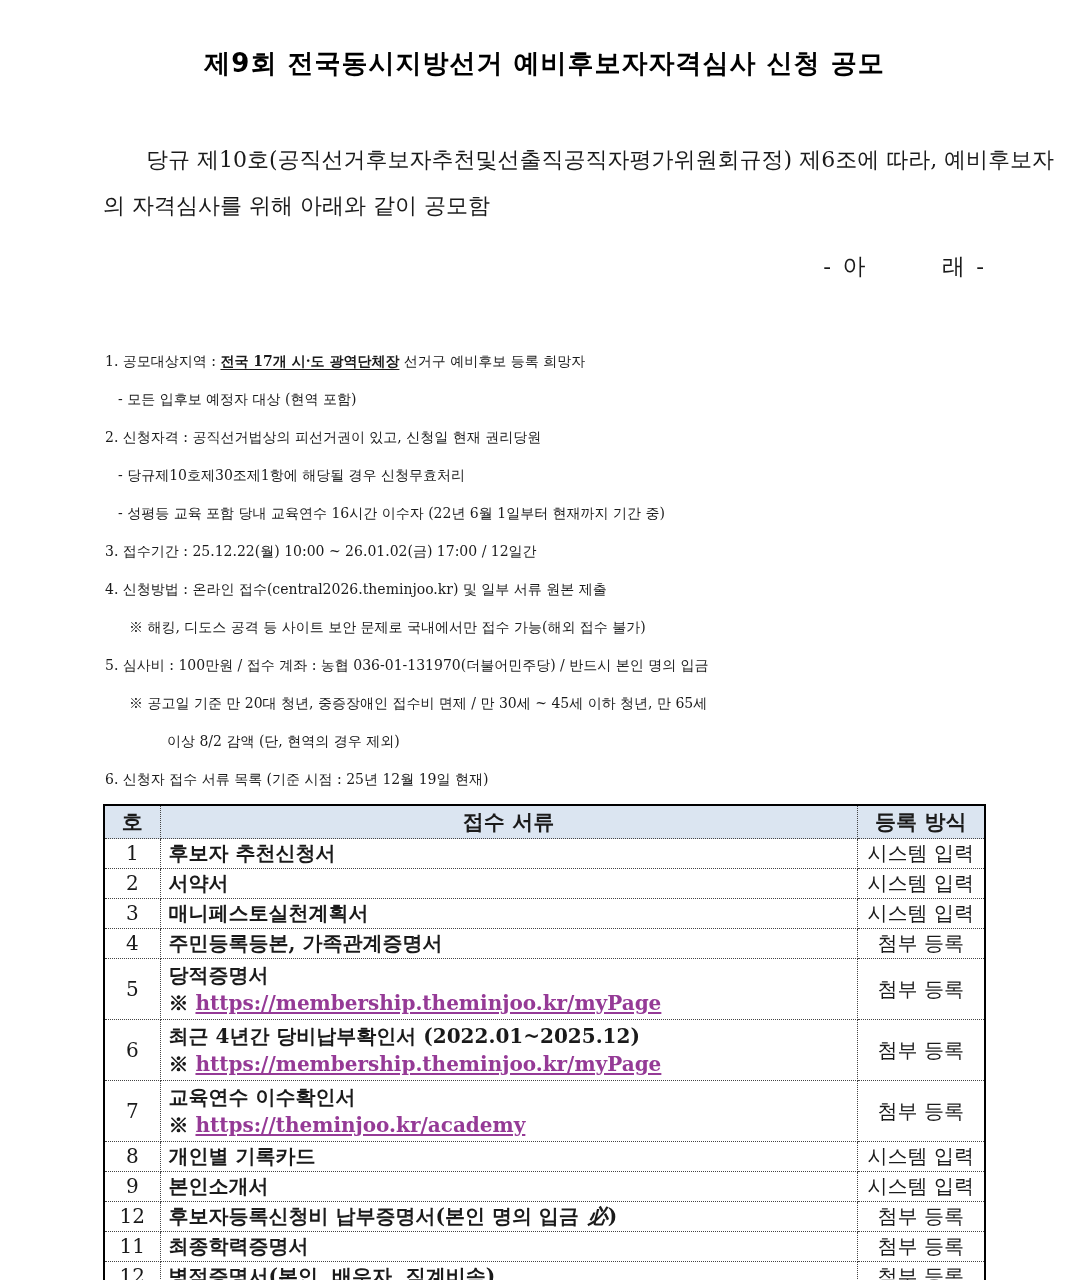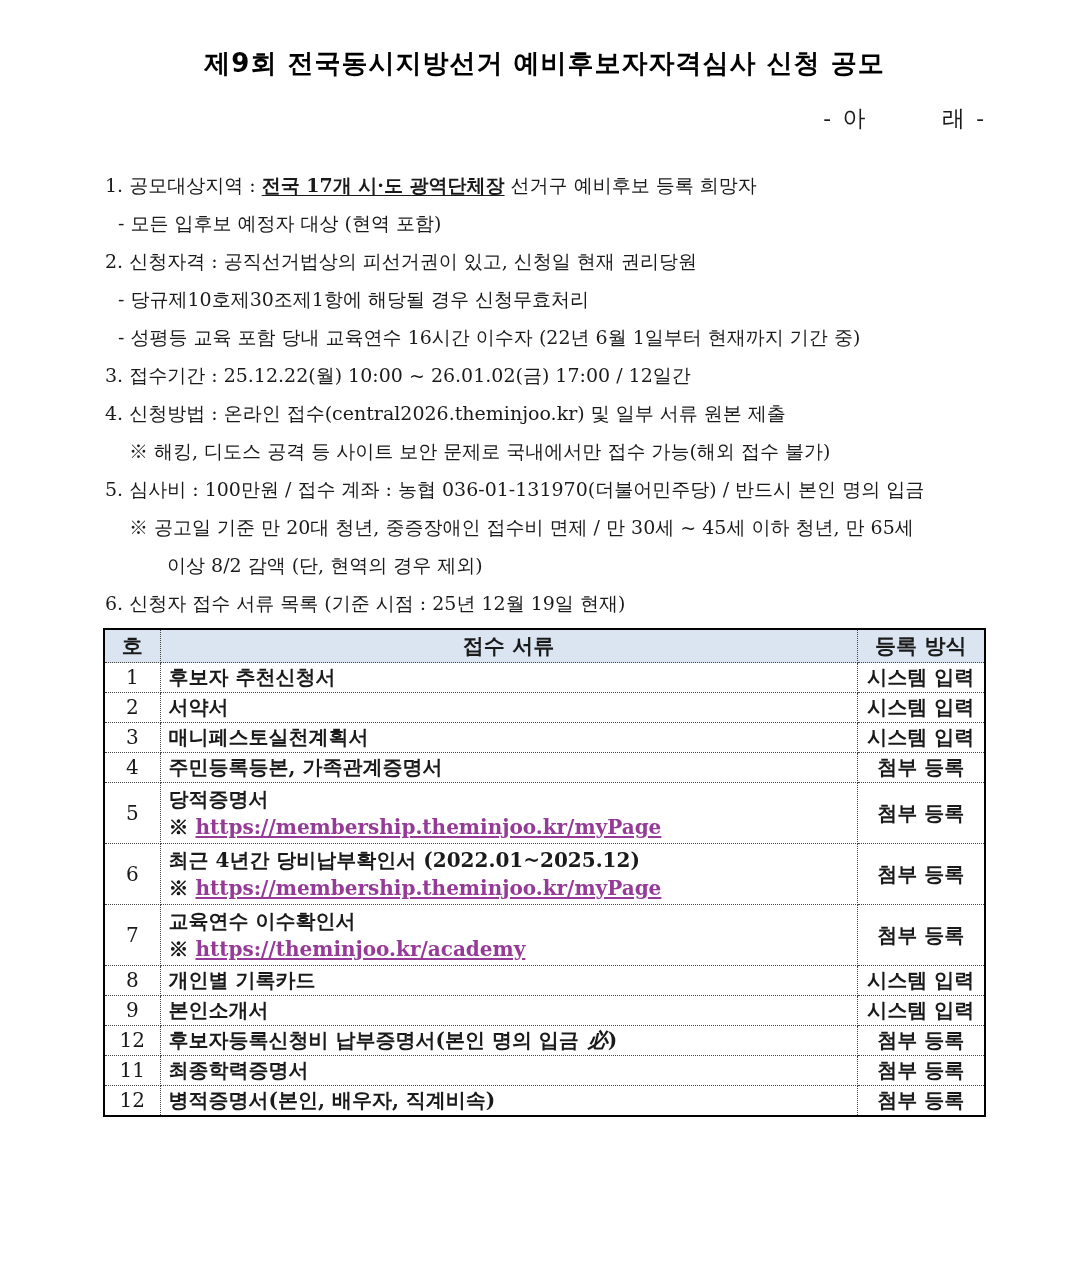--- a/index.html
+++ b/index.html
@@ -37,22 +37,22 @@
   .intro .line1 { padding-left: 43px; }
   .intro .line2 { padding-left: 0; }
   .below-marker {
     margin-top: 22px;
     text-align: right;
     font-size: 23px;
     white-space: pre;
     letter-spacing: 2px;
   }
   .list {
-    margin-top: 32px;
-    font-size: 19px;
+    margin-top: 60px;
+    font-size: 14px;
     line-height: 38px;
     white-space: nowrap;
   }
   .list .ln { padding-left: 2px; }
   .list .sub { padding-left: 15px; }
   .list .note { padding-left: 26px; }
   .list .cont { padding-left: 64px; }
   .emph {
     font-weight: bold;
     text-decoration: underline;
@@ -77,37 +77,41 @@
     font-size: 21px;
     line-height: 28px;
     text-align: center;
     padding: 2px 8px;
   }
   col.no-col { width: 56px; }
   col.doc-col { width: 697px; }
   col.method-col { width: 128px; }
   td.c-no { text-align: center; line-height: 25px; }
   td.c-doc { text-align: left; }
-  td.c-method { text-align: center; line-height: 25px; white-space: nowrap; font-weight: bold; }
+  td.c-method { text-align: center; line-height: 25px; white-space: nowrap; }
   .doc-line { line-height: 25px; white-space: nowrap; font-weight: bold; }
   tr.tall .doc-line { line-height: 28px; }
   .ref-mark { color: #1a1a1a; }
   a.doc-link {
     text-decoration: underline;
     text-underline-offset: 2px;
   }
   i.must { font-style: italic; padding-left: 2px; }
 </style>
 </head>
 <body>
 
 <div class="page">
 
   <div class="doc-title">제9회 전국동시지방선거 예비후보자자격심사 신청 공모</div>
 
+  <div class="intro">
+    <div class="line1">당규 제10호(공직선거후보자추천및선출직공직자평가위원회규정) 제6조에 따라, 예비후보자</div>
+    <div class="line2">의 자격심사를 위해 아래와 같이 공모함</div>
+  </div>
 
   <div class="below-marker">- 아        래 -</div>
 
   <div class="list">
     <div class="ln"><span>1. 공모대상지역 : </span><span class="emph">전국 17개 시·도 광역단체장</span><span> 선거구 예비후보 등록 희망자</span></div>
     <div class="sub">- 모든 입후보 예정자 대상 (현역 포함)</div>
     <div class="ln">2. 신청자격 : 공직선거법상의 피선거권이 있고, 신청일 현재 권리당원</div>
     <div class="sub">- 당규제10호제30조제1항에 해당될 경우 신청무효처리</div>
     <div class="sub">- 성평등 교육 포함 당내 교육연수 16시간 이수자 (22년 6월 1일부터 현재까지 기간 중)</div>
     <div class="ln">3. 접수기간 : 25.12.22(월) 10:00 ~ 26.01.02(금) 17:00 / 12일간</div>

